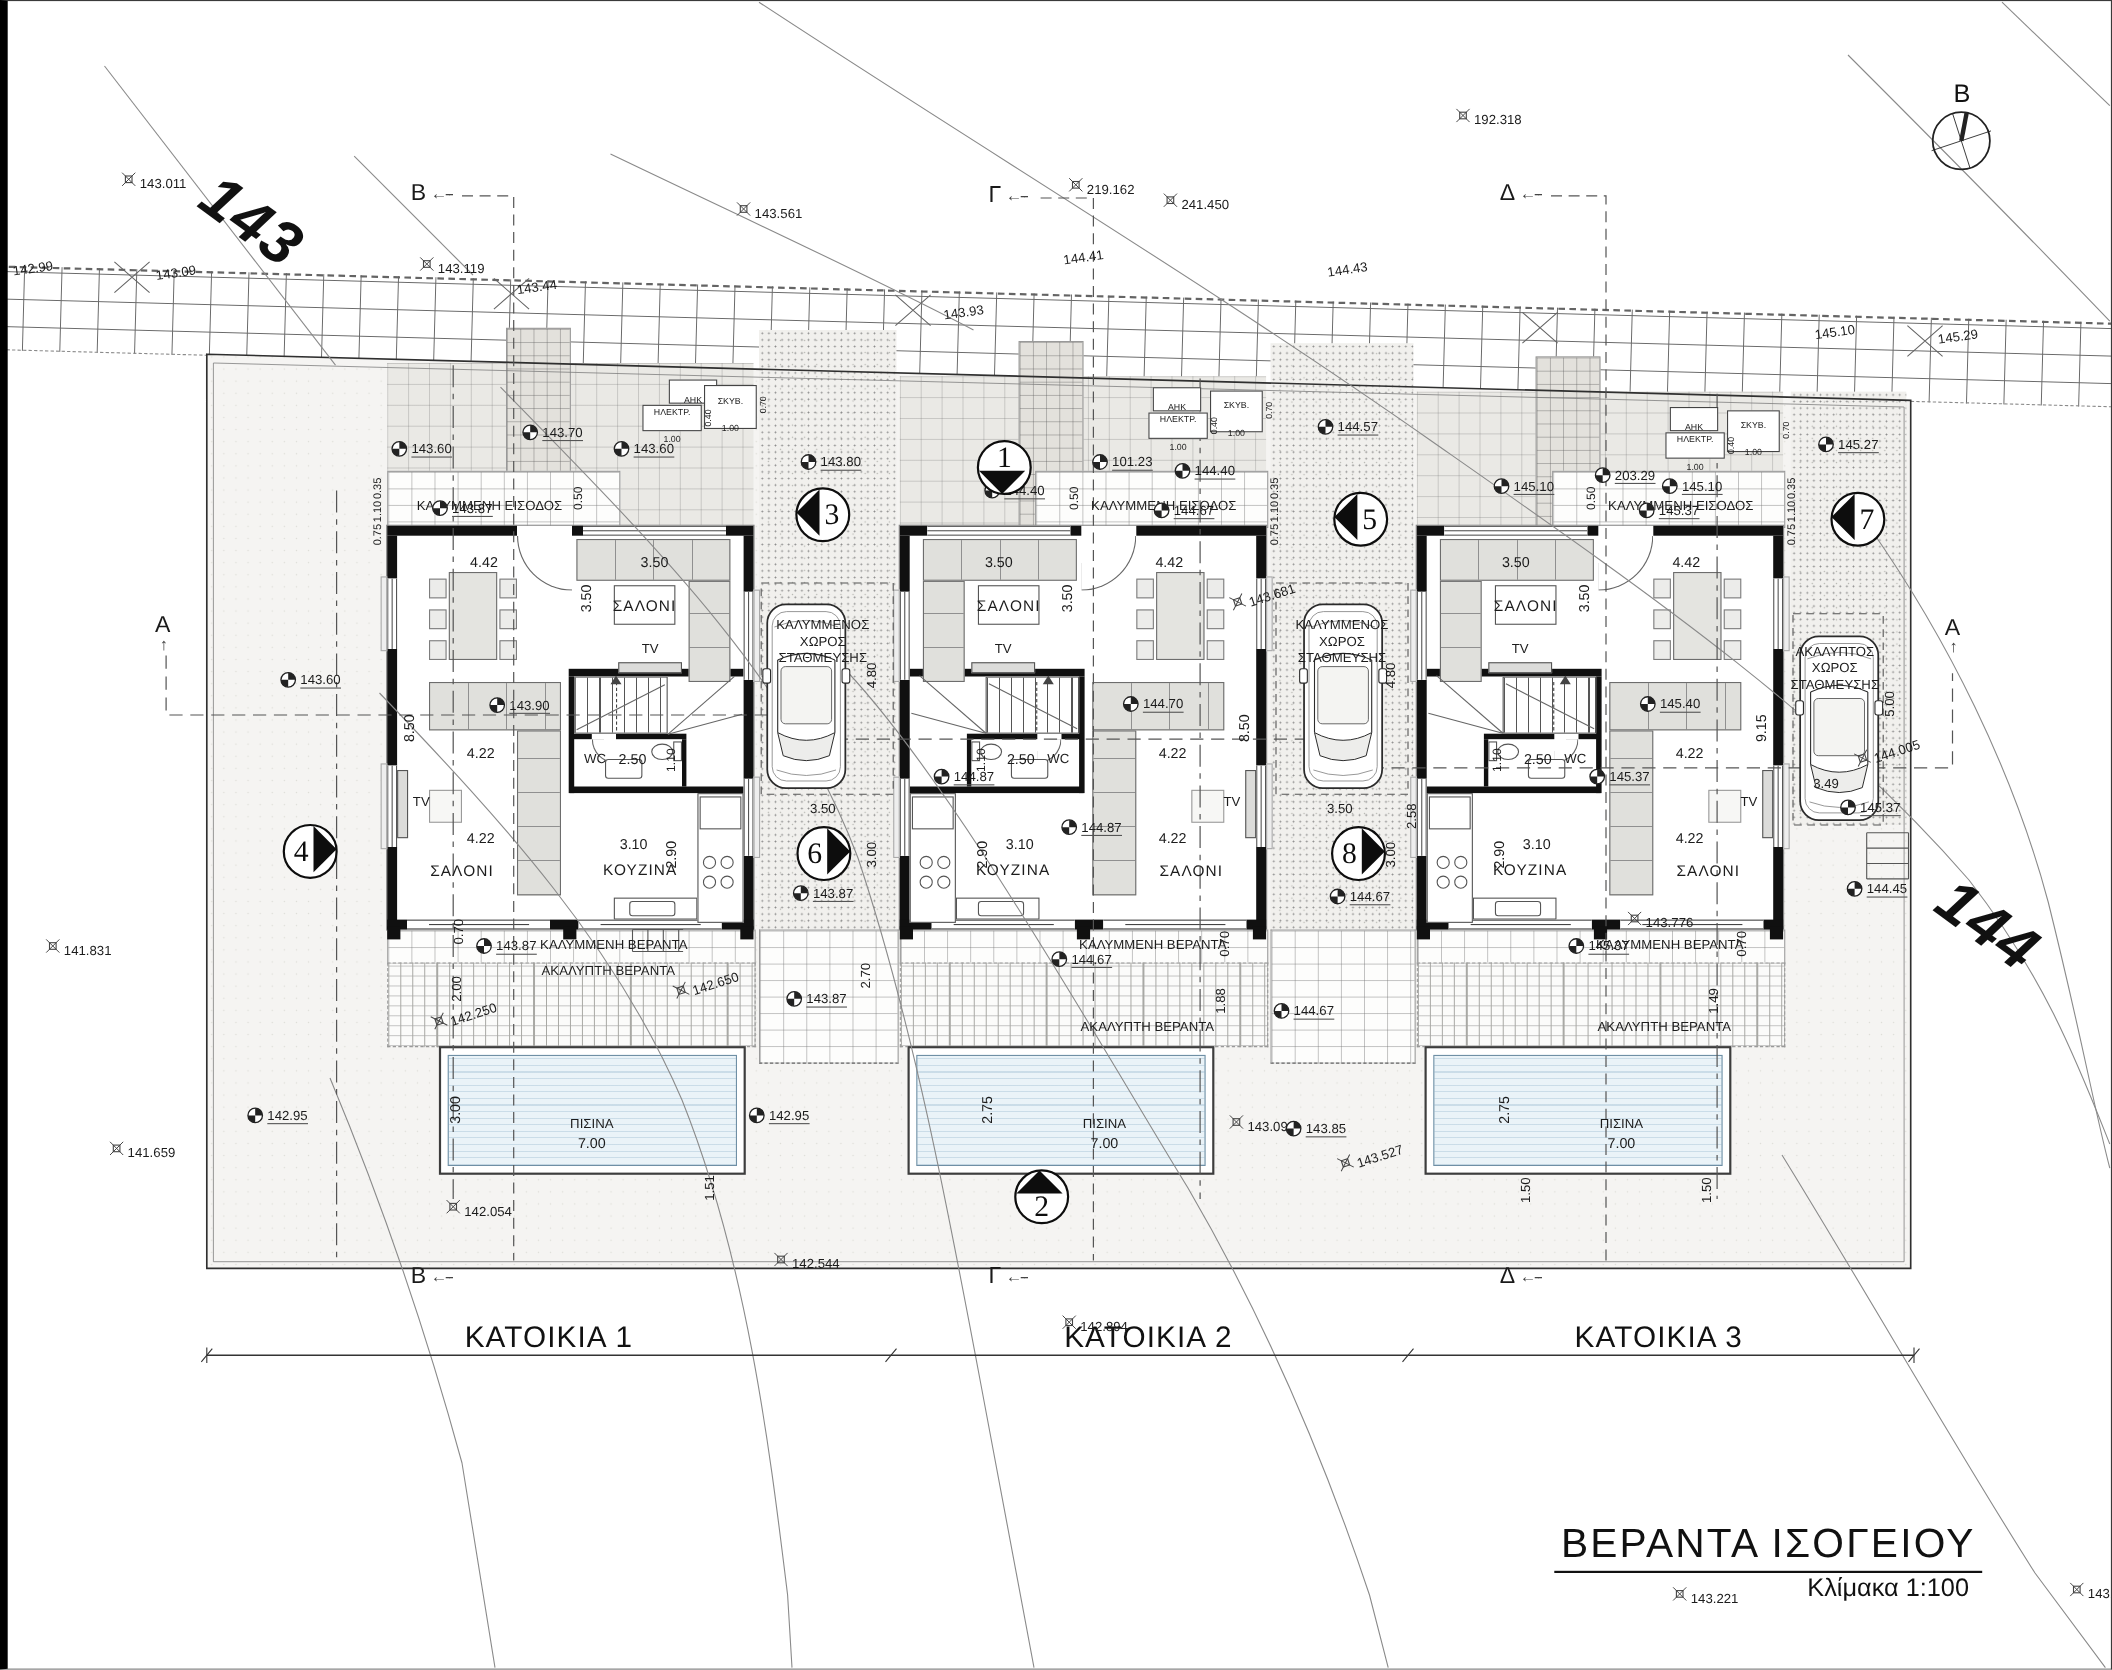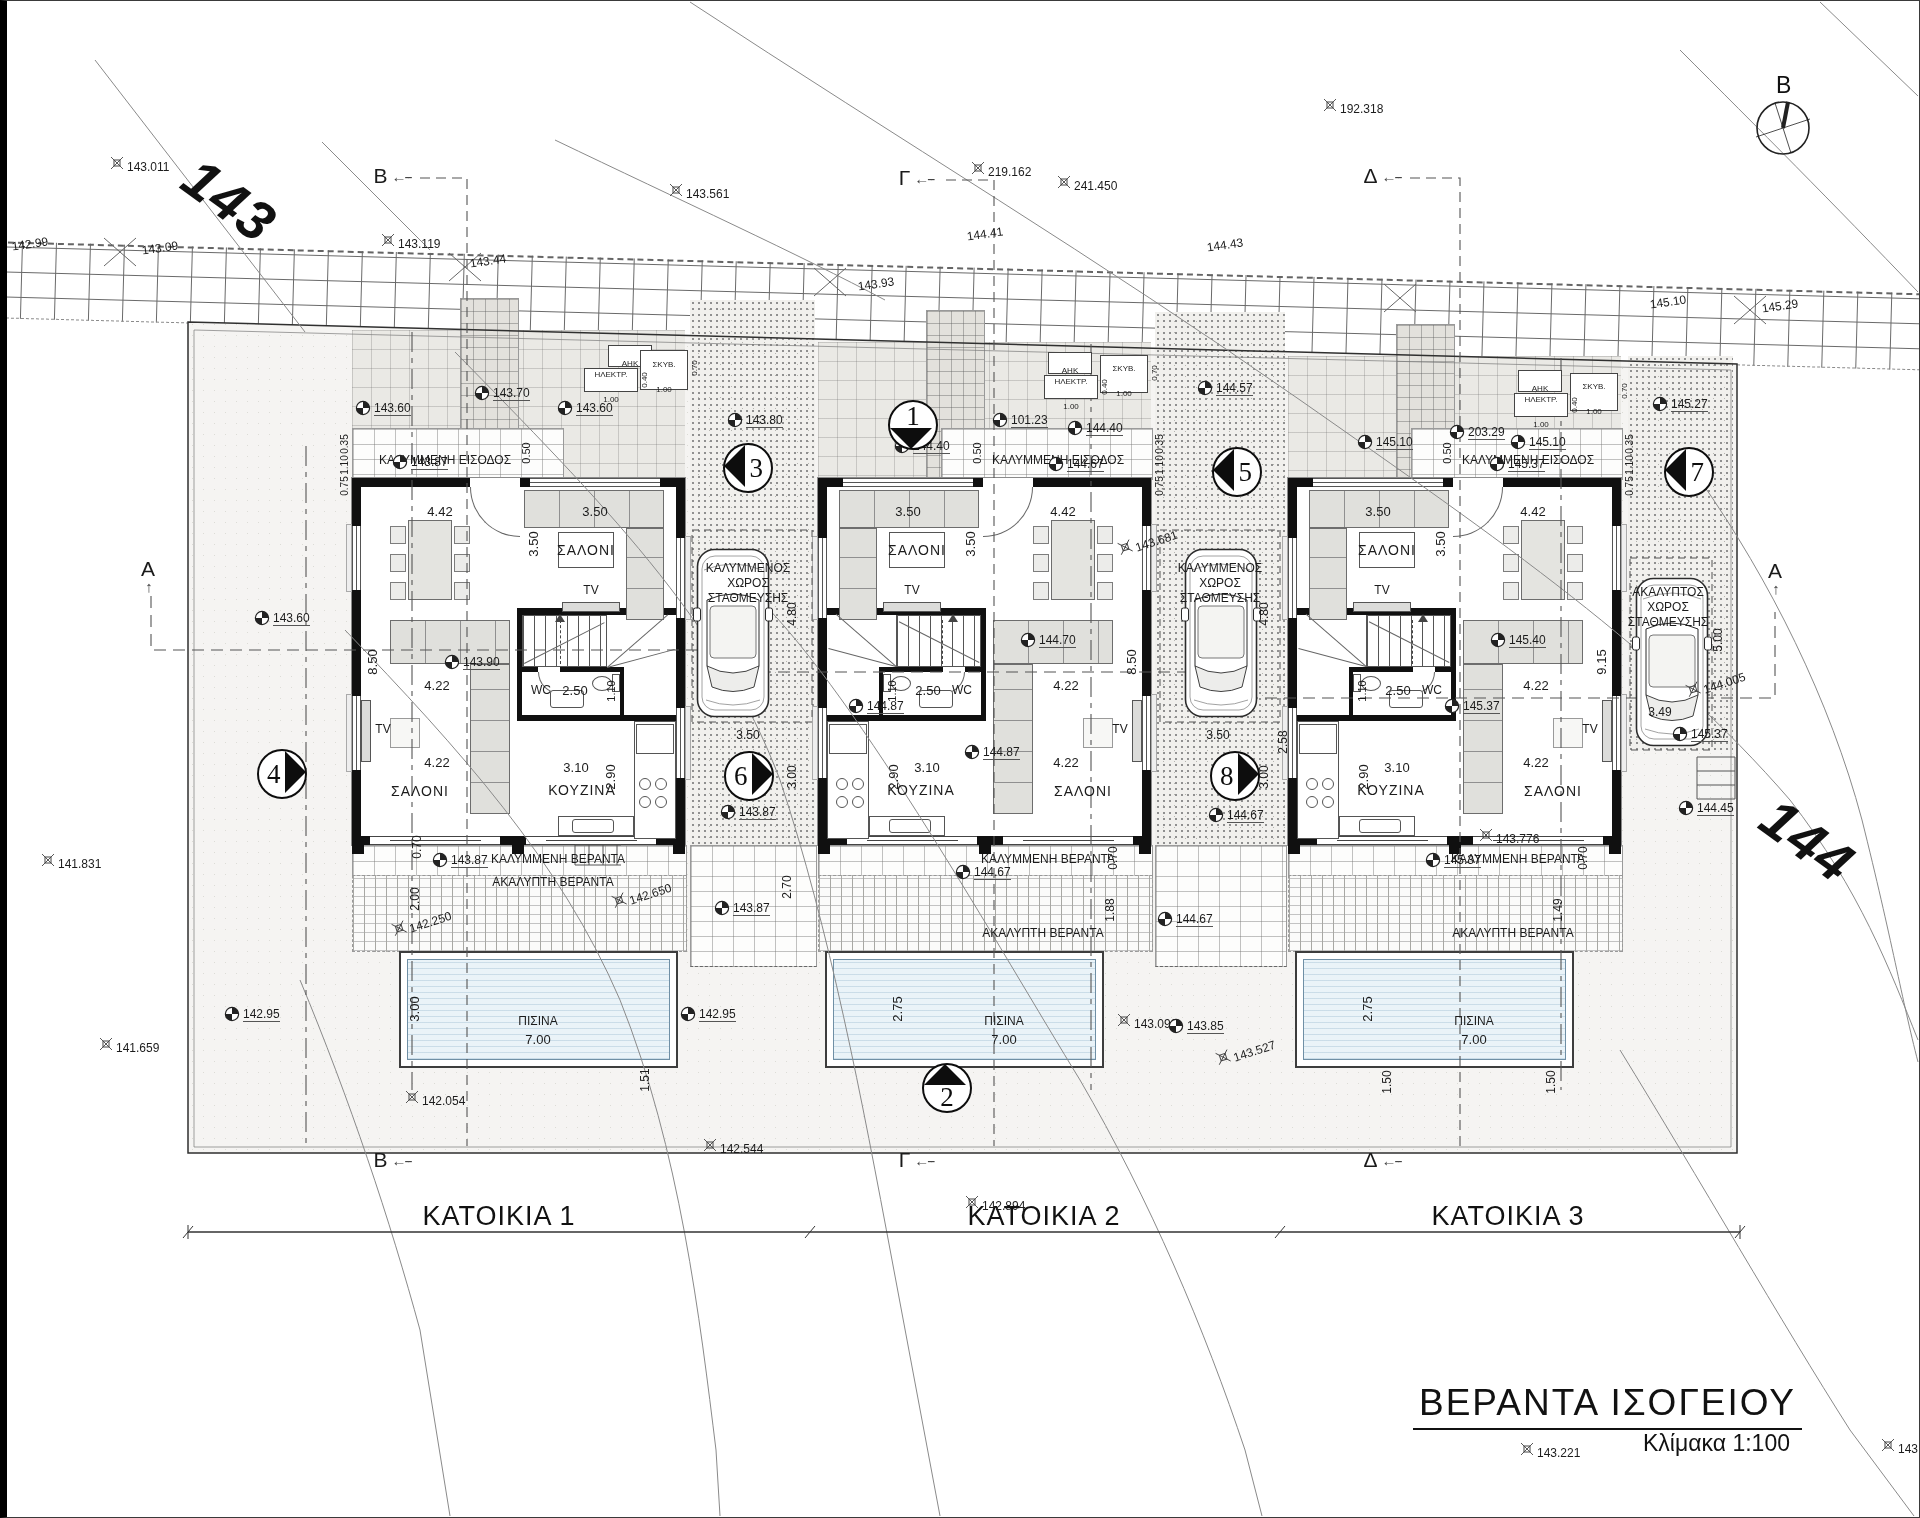--- a/index.html
+++ b/index.html
@@ -477,21 +477,21 @@
         <span style="border-bottom: 1px solid rgb(85, 85, 85);">143.60</span>
       </div>
       <div class="abs mark" style="left: 392px; top: 454px; z-index: 32;">
         <svg width="16" height="16" viewBox="0 0 16 16">
           <circle cx="8" cy="8" r="6.6" fill="#fff" stroke="#222" stroke-width="1.2"></circle>
           <path d="M8,8 L8,1.4 A6.6,6.6 0 0 1 14.6,8 Z" fill="#222"></path>
           <path d="M8,8 L8,14.6 A6.6,6.6 0 0 1 1.4,8 Z" fill="#222"></path>
         </svg>
         <span style="border-bottom: 1px solid rgb(85, 85, 85);">143.87</span>
       </div>
-      <div class="abs mark" style="left: 444px; top: 654px; z-index: 32;">
+      <div class="abs mark" style="left: 444px; top: 633px; z-index: 32;">
         <svg width="16" height="16" viewBox="0 0 16 16">
           <circle cx="8" cy="8" r="6.6" fill="#fff" stroke="#222" stroke-width="1.2"></circle>
           <path d="M8,8 L8,1.4 A6.6,6.6 0 0 1 14.6,8 Z" fill="#222"></path>
           <path d="M8,8 L8,14.6 A6.6,6.6 0 0 1 1.4,8 Z" fill="#222"></path>
         </svg>
         <span style="border-bottom: 1px solid rgb(85, 85, 85);">143.90</span>
       </div>
       <div class="abs mark" style="left: 432px; top: 852px; z-index: 32;">
         <svg width="16" height="16" viewBox="0 0 16 16">
           <circle cx="8" cy="8" r="6.6" fill="#fff" stroke="#222" stroke-width="1.2"></circle>

